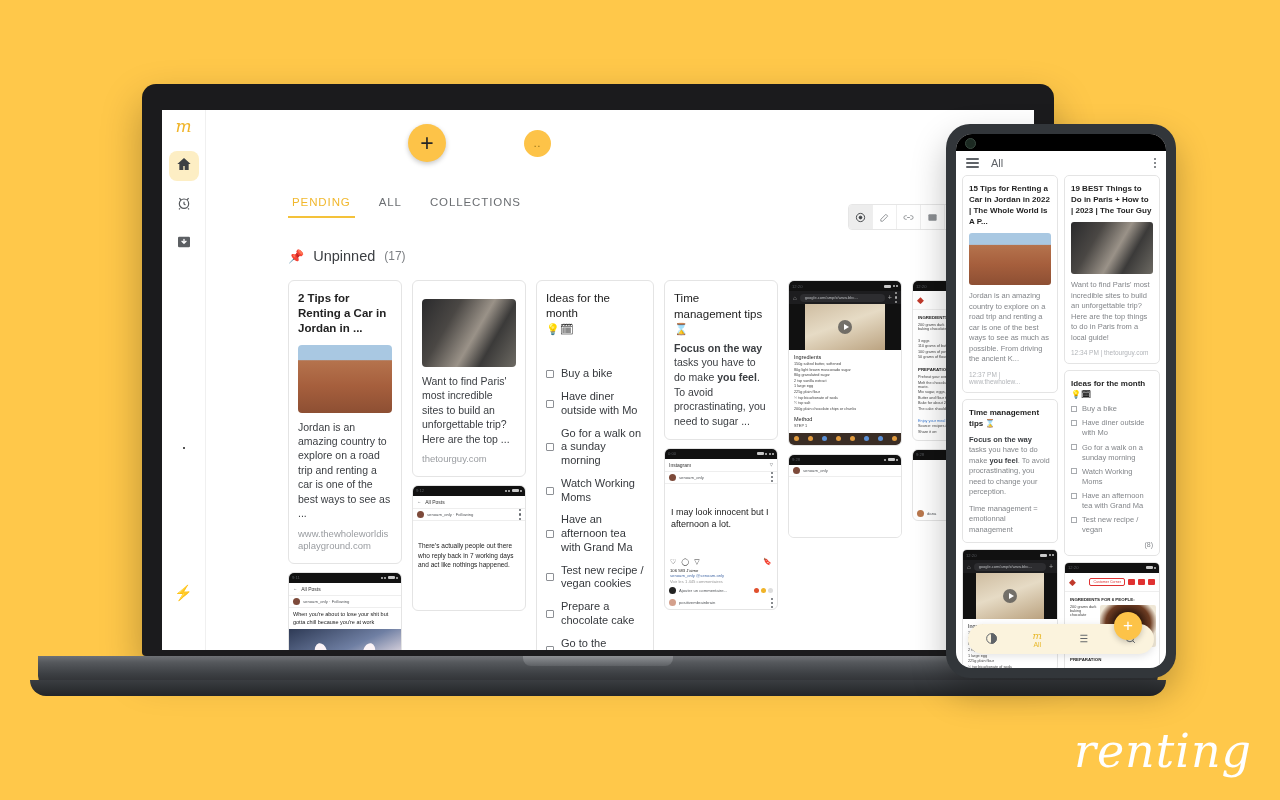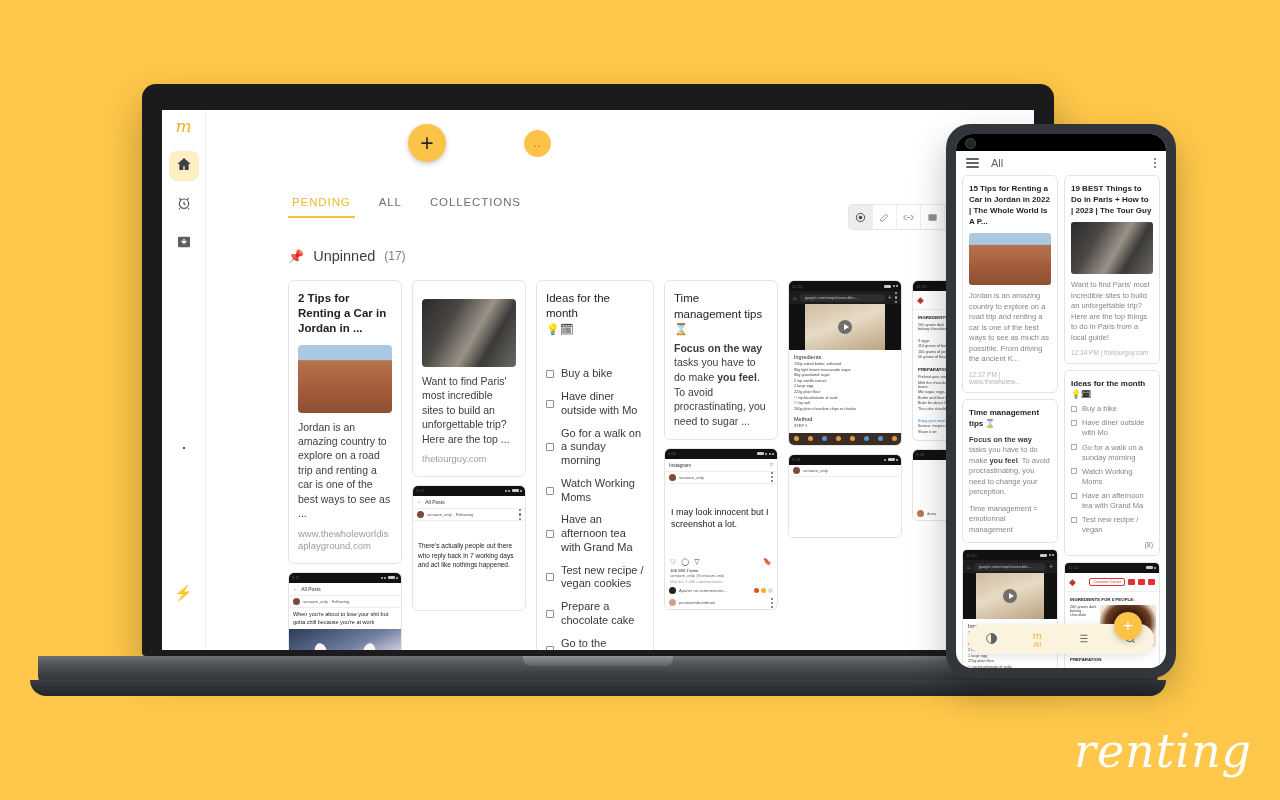--- a/index.html
+++ b/index.html
@@ -454,21 +454,21 @@
                 </div>
                 <div class="insta-head">
                   <span class="ava-s"></span>
                   <span class="tiny">senoam_only</span>
                   <span class="kebab" style="margin-left:auto">
                       <i></i>
                       <i></i>
                       <i></i>
                     </span>
                 </div>
-                <div class="insta-quote">I may look innocent but I screenshot a lot.</div>
+                <div class="insta-quote">I may look innocent but I afternoon a lot.</div>
                 <div class="insta-acts">
                   <span>♡</span>
                   <span>◯</span>
                   <span>▽</span>
                   <span style="margin-left:auto">🔖</span>
                 </div>
                 <div class="tiny" style="padding:0 5px;color:#222">106 583 J'aime</div>
                 <div class="tiny" style="padding:0 5px;color:#4a6ea9">senoam_only @senoam.only</div>
                 <div class="tiny" style="padding:1px 5px;color:#999">Voir les 1 445 commentaires</div>
                 <div class="insta-head" style="border:0">

